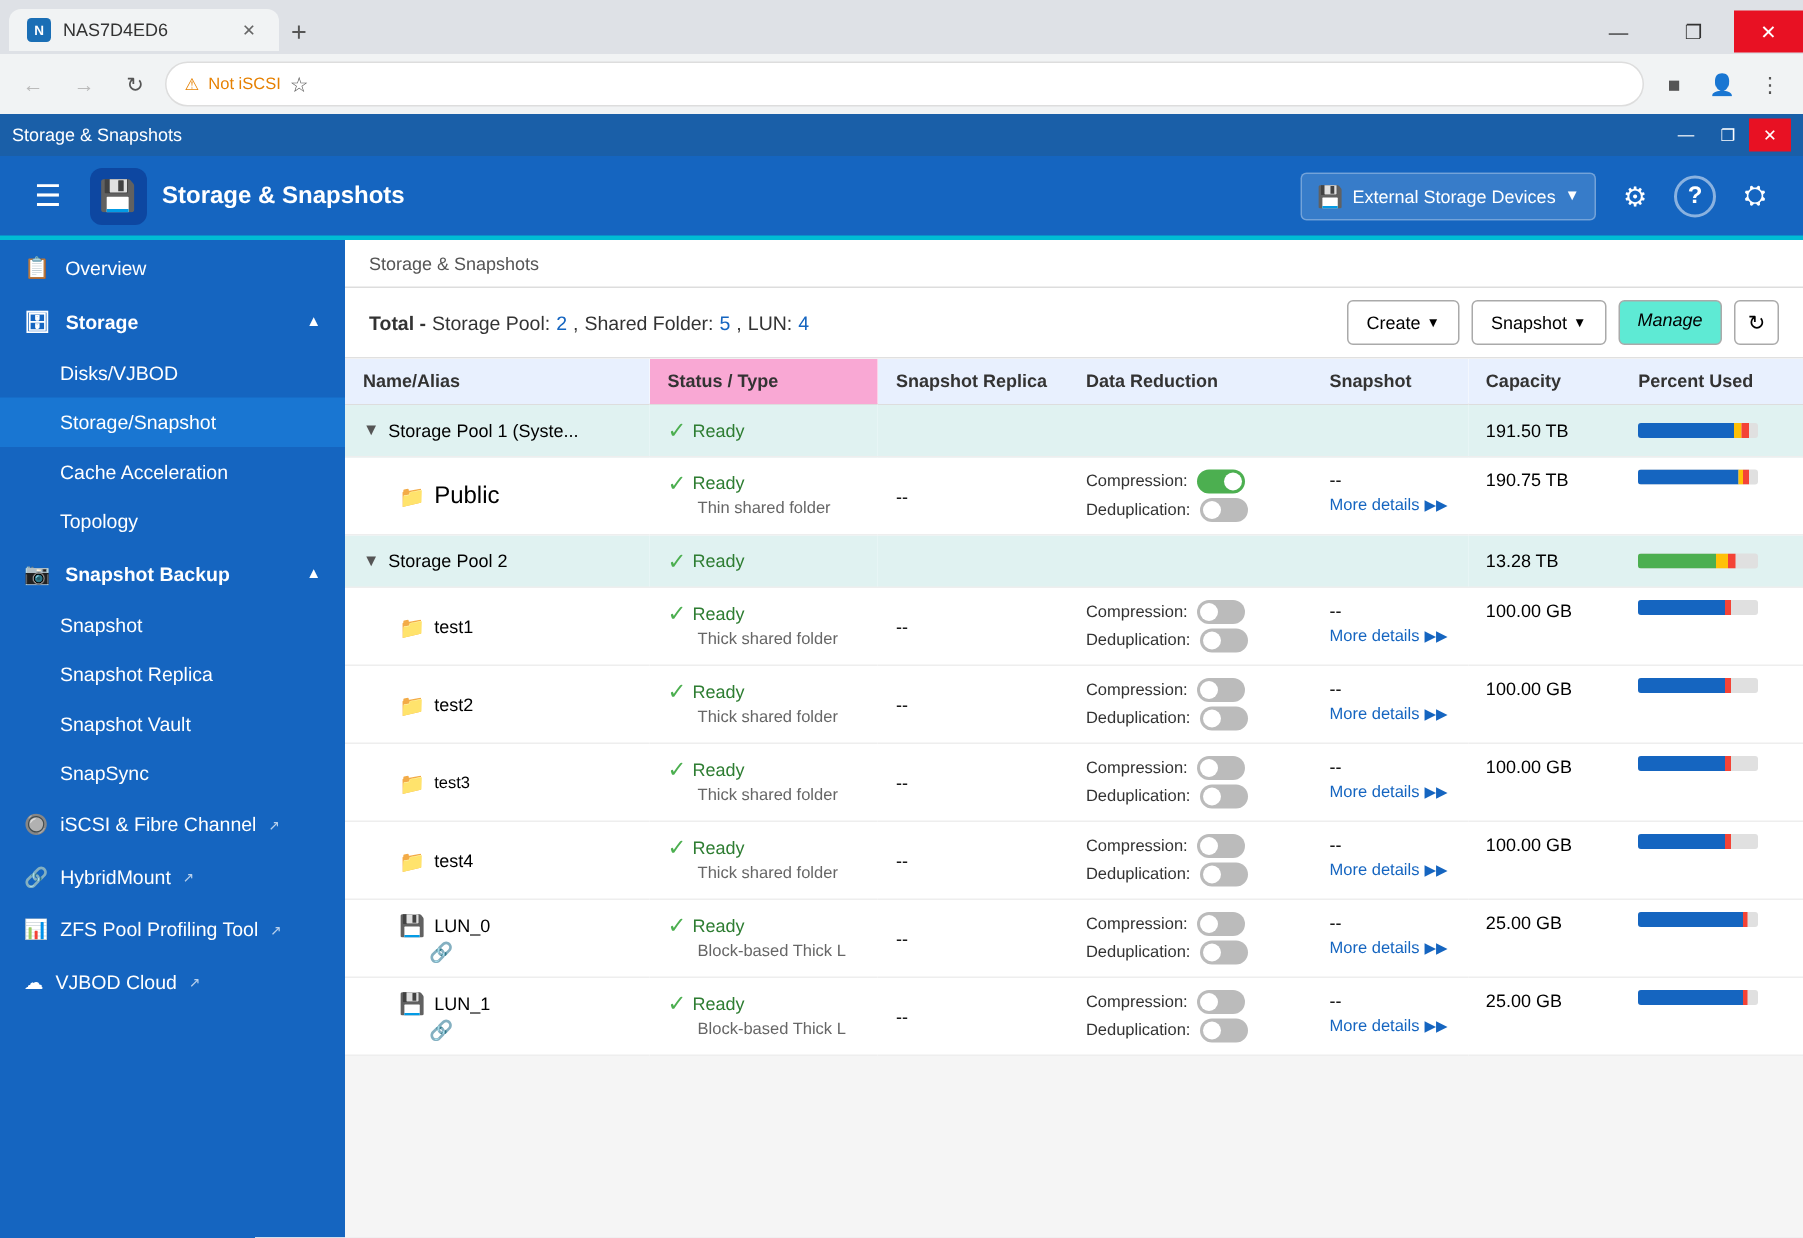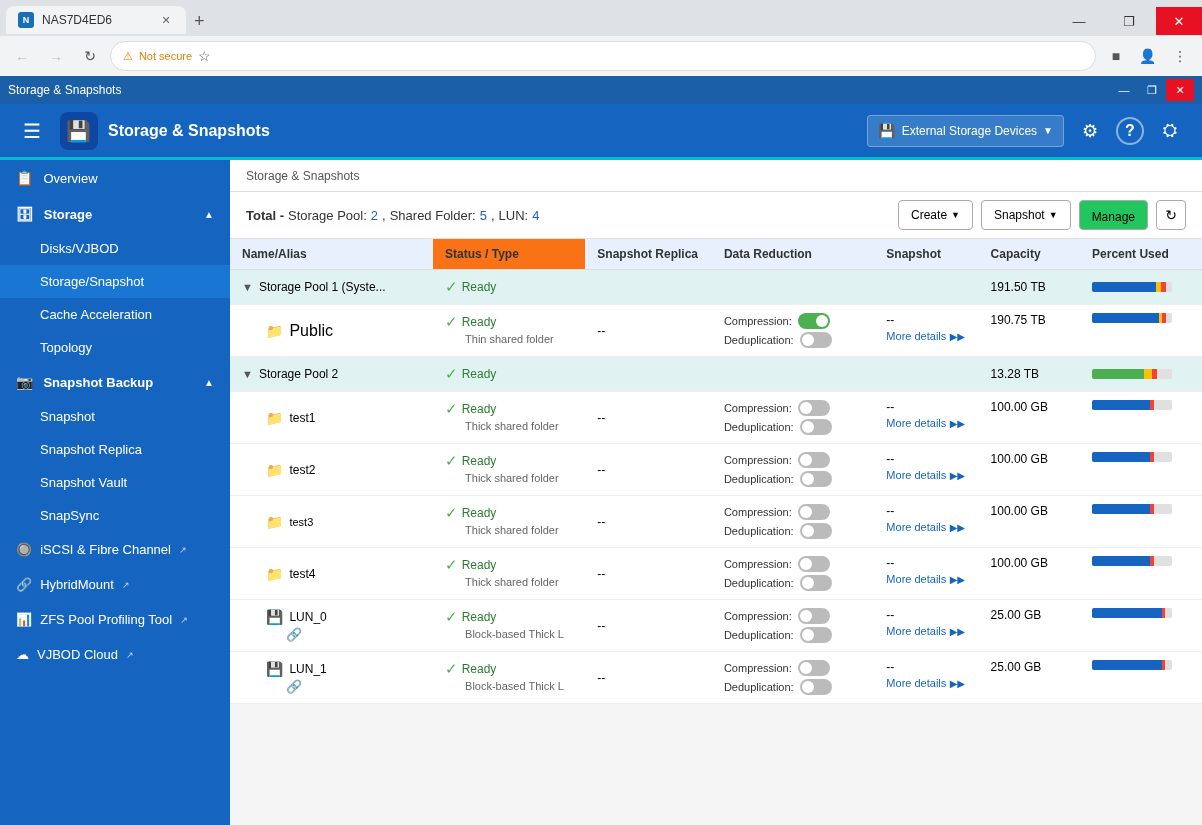--- a/index.html
+++ b/index.html
@@ -83,21 +83,21 @@
       </div>
     </div>
   </div>
 
   <div class="browser-nav" style="background:#f1f3f4; padding: 4px 8px; display:flex; align-items:center; gap:6px; height:40px;">
     <div class="nav-btn disabled" style="color:#bbb;">←</div>
     <div class="nav-btn disabled" style="color:#bbb;">→</div>
     <div class="nav-btn">↻</div>
     <div class="address-bar" style="flex:1; display:flex; align-items:center; background:white; border:1px solid #ddd; border-radius:20px; padding:4px 12px; height:30px; gap:6px;">
       <span class="lock" style="color:#e68000; font-size:11px;">⚠</span>
-      <span style="font-size:11px; color:#e68000;">Not secure</span>
+      <span style="font-size:11px; color:#e68000;">Not iSCSI</span>
       <span style="color:#555; font-size:14px;">☆</span>
     </div>
     <div style="display:flex; gap:4px;">
       <div class="browser-action-btn">■</div>
       <div class="browser-action-btn">👤</div>
       <div class="browser-action-btn">⋮</div>
     </div>
   </div>
 </div>
 
@@ -231,35 +231,35 @@
         </div>
         <div style="display:flex; gap:8px; align-items:center;">
           <div style="display:flex; align-items:center; gap:4px; padding:5px 12px; border:1px solid #aaa; border-radius:4px; background:white; cursor:pointer; font-size:12px; height:30px;">
             <span>Create</span>
             <span style="font-size:9px;">▼</span>
           </div>
           <div style="display:flex; align-items:center; gap:4px; padding:5px 12px; border:1px solid #aaa; border-radius:4px; background:white; cursor:pointer; font-size:12px; height:30px;">
             <span>Snapshot</span>
             <span style="font-size:9px;">▼</span>
           </div>
-          <div style="display:flex; align-items:flex-end; gap:4px; padding:5px 12px; border:1px solid #aaa; border-radius:4px; background:#22c55e; cursor:pointer; font-size:12px; height:30px;">
+          <div style="display:flex; align-items:flex-start; gap:4px; padding:5px 12px; border:1px solid #aaa; border-radius:4px; background:#5eead4; cursor:pointer; font-size:12px; height:30px;font-style:italic;">
             <span>Manage</span>
           </div>
           <div style="width:30px; height:30px; border:1px solid #aaa; border-radius:4px; background:white; display:flex; align-items:center; justify-content:center; cursor:pointer; font-size:14px;">
             <span>↻</span>
           </div>
         </div>
       </div>
 
       <div style="flex:1; overflow-y:auto;">
         <table style="width:100%; border-collapse:collapse; background:white;">
           <thead>
             <tr>
               <th style="background:#e8f0fe; padding:8px 12px; text-align:left; font-size:12px; font-weight:600; color:#333; border-bottom:1px solid #ddd; min-width:200px;">Name/Alias</th>
-              <th style="background:#f97316; padding:8px 12px; text-align:left; font-size:12px; font-weight:600; color:#333; border-bottom:1px solid #ddd; min-width:150px;">Status / Type</th>
+              <th style="background:#f9a8d4; padding:8px 12px; text-align:left; font-size:12px; font-weight:600; color:#333; border-bottom:1px solid #ddd; min-width:150px;">Status / Type</th>
               <th style="background:#e8f0fe; padding:8px 12px; text-align:left; font-size:12px; font-weight:600; color:#333; border-bottom:1px solid #ddd; min-width:120px;">Snapshot Replica</th>
               <th style="background:#e8f0fe; padding:8px 12px; text-align:left; font-size:12px; font-weight:600; color:#333; border-bottom:1px solid #ddd; min-width:160px;">Data Reduction</th>
               <th style="background:#e8f0fe; padding:8px 12px; text-align:left; font-size:12px; font-weight:600; color:#333; border-bottom:1px solid #ddd; min-width:80px;">Snapshot</th>
               <th style="background:#e8f0fe; padding:8px 12px; text-align:left; font-size:12px; font-weight:600; color:#333; border-bottom:1px solid #ddd; min-width:100px;">Capacity</th>
               <th style="background:#e8f0fe; padding:8px 12px; text-align:left; font-size:12px; font-weight:600; color:#333; border-bottom:1px solid #ddd; min-width:120px;">Percent Used</th>
             </tr>
           </thead>
           <tbody>
 
             <tr class="pool-row" style="background:#e0f2f1;">

